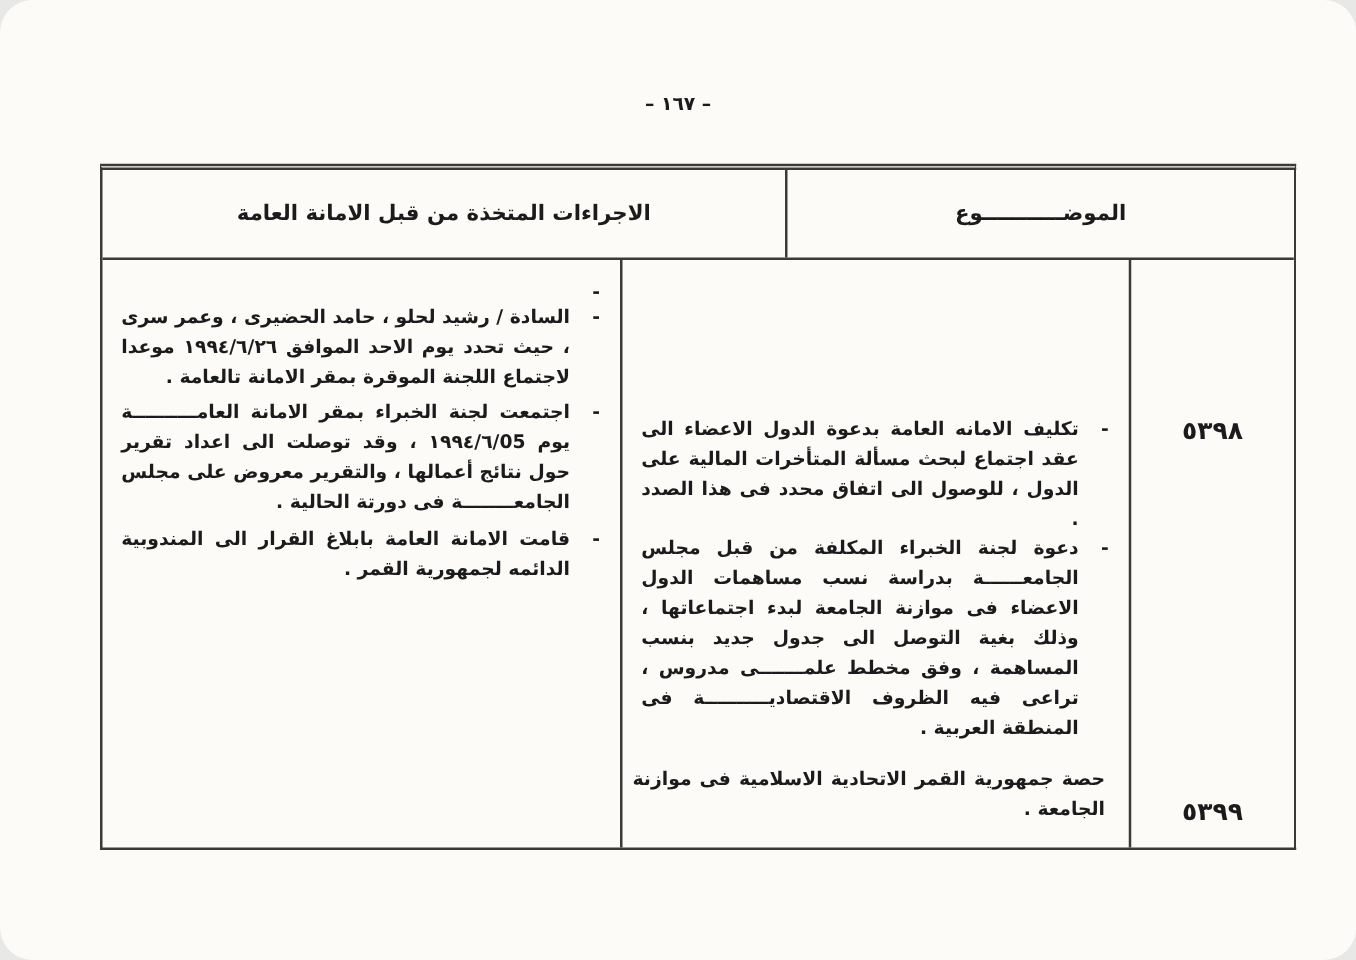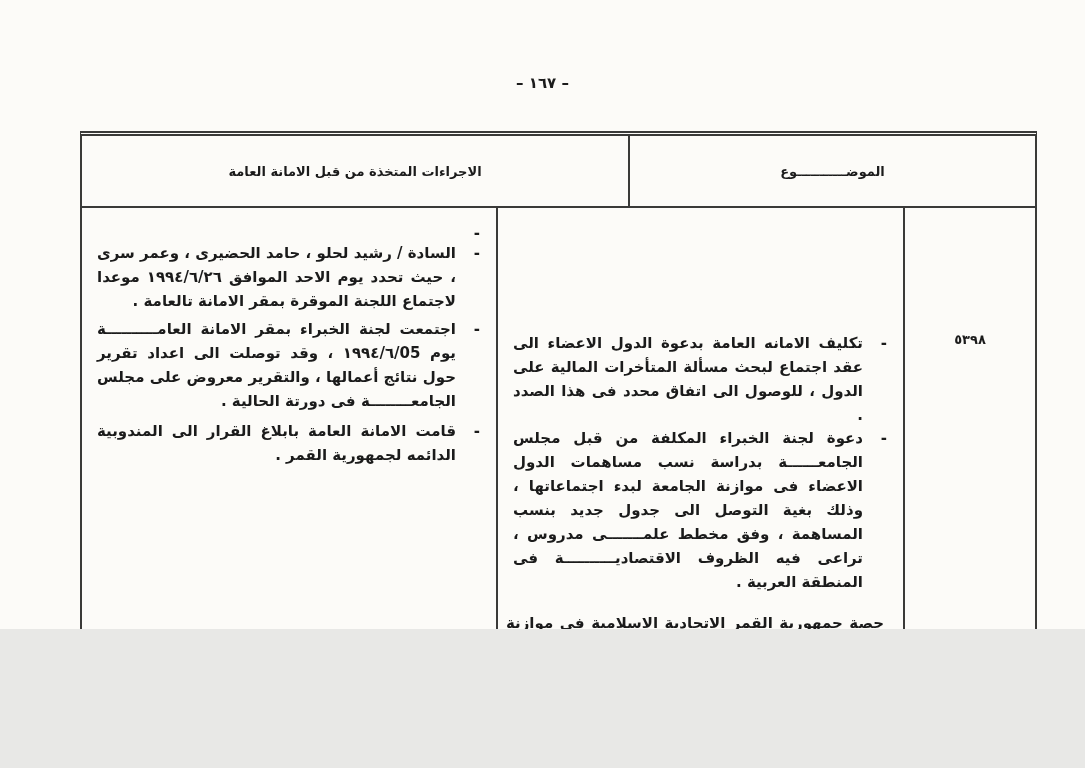--- a/index.html
+++ b/index.html
@@ -1,42 +1,43 @@
 <!DOCTYPE html>
 <html lang="ar" dir="rtl"><head>
 <meta charset="utf-8">
 <style>
   html,body{margin:0;padding:0;background:#e8e8e6;}
   .page{
     position:relative;
-    width:1085px;height:629px;
+    width:1085px;height:768px;
     background:#fcfbf8;
     font-family:"DejaVu Sans", sans-serif;
     color:#1b1b1b;
     direction:rtl;
     overflow:hidden;
     margin:0 auto;
+    border-radius:26px;
   }
   .page-number{
     position:absolute;top:74px;left:0;width:100%;
     text-align:center;font-size:15px;font-weight:bold;letter-spacing:2px;
   }
   .doc-table{
     position:absolute;top:131px;right:48px;
     width:957px;height:549px;
     box-sizing:border-box;
     border:2px solid #3a3a38;
     border-top:5px double #3a3a38;
   }
   .thead{display:flex;height:70px;border-bottom:2px solid #3a3a38;}
   .tbody{display:flex;height:470px;}
   .col-decision{width:132px;border-left:2px solid #3a3a38;box-sizing:border-box;position:relative;flex:none;}
   .col-subject{width:407px;border-left:2px solid #3a3a38;box-sizing:border-box;position:relative;flex:none;}
   .col-procedures{flex:1;position:relative;}
-  .thead .cell{display:flex;align-items:center;justify-content:center;font-weight:bold;font-size:13px;}
+  .thead .cell{display:flex;align-items:center;justify-content:center;font-weight:bold;font-size:17px;}
   .para{
     position:relative;
     padding-right:27px;
     text-align:justify;
     font-weight:bold;
     font-size:15px;
     line-height:24px;
   }
   .dash{position:absolute;right:3px;top:0;font-weight:bold;}
   .proc-inner{padding:13px 13px 0 15px;}
@@ -44,21 +45,21 @@
   .proc-inner .p1{margin-bottom:4px;}
   .proc-inner .p2{margin-bottom:4px;}
   .proc-inner .p3{margin-bottom:6px;}
   .subj-para{position:absolute;right:0;left:0;padding:0 13px 0 15px;box-sizing:border-box;}
   .subj-0{top:123px;}
   .subj-1{top:218px;}
   .subj-2{top:403px;padding-left:8px;}
   .subj-2 .para{padding-right:6px;}
   .decision-num{
     position:absolute;left:0;width:100%;
-    text-align:center;font-size:13px;font-weight:bold;
+    text-align:center;font-size:20px;font-weight:bold;
   }
   .num-0{top:124px;}
   .num-1{top:410px;margin-top:19px;}
 </style>
 </head>
 <body>
 
 <div class="page">
 
   <div class="page-number">– ١٦٧ –</div>

